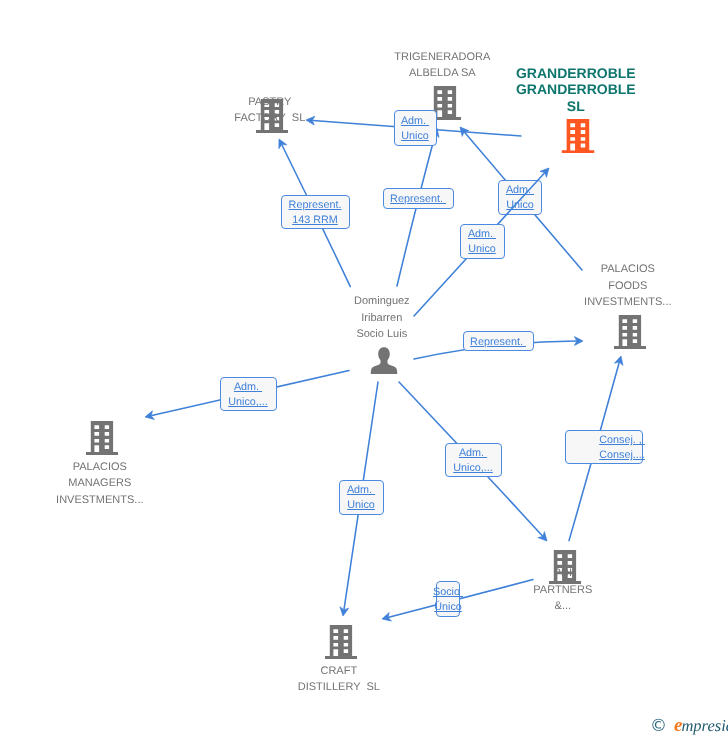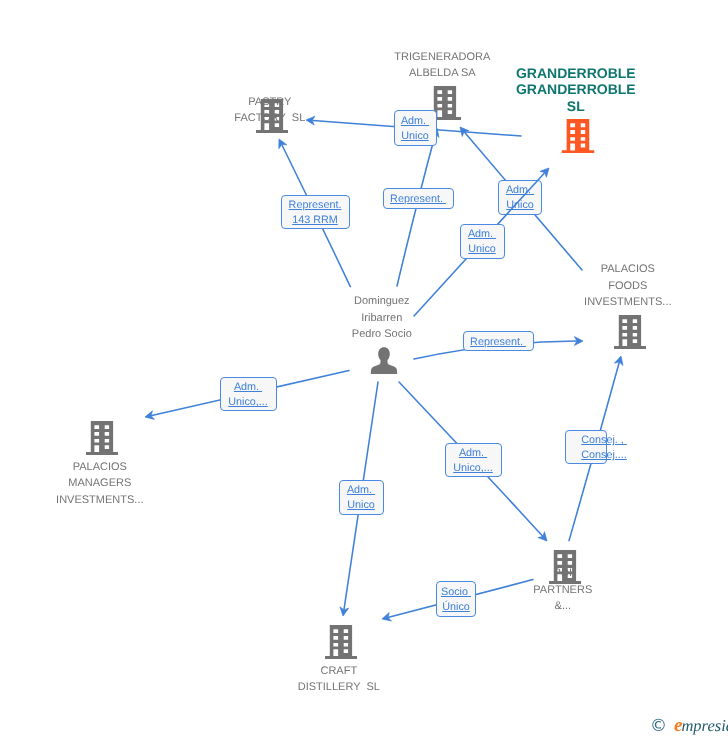--- a/index.html
+++ b/index.html
@@ -57,21 +57,21 @@
       <div class="node">
         <div class="node-icon" style="left: 614px; top: 315px;"><svg viewBox="0 0 32 34" width="32" height="34">
             <path fill="#737373" d="M4.8 0 H27.1 V30.9 H32 V34 H0 V30.9 H4.8 Z M8.4 4.2 H13.1 V8.1 H8.4 Z M18.7 4.2 H23.1 V8.1 H18.7 Z M8.4 10.9 H13.1 V14.8 H8.4 Z M18.7 10.9 H23.1 V14.8 H18.7 Z M8.4 18.1 H13.1 V21.4 H8.4 Z M18.7 18.1 H23.1 V21.4 H18.7 Z M8.4 24.2 H13.1 V31.0 H8.4 Z M18.7 24.2 H23.1 V28.1 H18.7 Z" fill-rule="evenodd"></path>
           </svg></div>
         <div class="node-label" style="left: 627.8px; top: 261px;"><div>PALACIOS</div><div>FOODS</div><div>INVESTMENTS...</div></div>
       </div>
       <div class="node">
         <div class="node-icon" style="left: 370px; top: 347px;"><svg viewBox="0 0 28 28" width="28" height="28">
             <path fill="#737373" d="M14 0.3 C10.6 0.3 8.2 3.0 8.2 7.0 C8.2 11.0 10.6 14.6 14 14.6 C17.4 14.6 19.8 11.0 19.8 7.0 C19.8 3.0 17.4 0.3 14 0.3 Z M10.6 12.6 L10.4 16.0 C10.3 17.2 8.7 17.9 6.6 18.6 C3.7 19.5 1.7 20.6 1.2 22.4 C0.85 23.6 0.8 25.0 0.8 26.2 L0.8 27.0 L27.2 27.0 L27.2 26.2 C27.2 25.0 27.15 23.6 26.8 22.4 C26.3 20.6 24.3 19.5 21.4 18.6 C19.3 17.9 17.7 17.2 17.6 16.0 L17.4 12.6 Z"></path>
           </svg></div>
-        <div class="node-label" style="left: 381.8px; top: 293px;"><div>Dominguez</div><div>Iribarren</div><div>Pedro Socio</div></div>
+        <div class="node-label" style="left: 381.8px; top: 293px;"><div>Dominguez</div><div>Iribarren</div><div>Socio Luis</div></div>
       </div>
       <div class="node">
         <div class="node-icon" style="left: 86px; top: 421px;"><svg viewBox="0 0 32 34" width="32" height="34">
             <path fill="#737373" d="M4.8 0 H27.1 V30.9 H32 V34 H0 V30.9 H4.8 Z M8.4 4.2 H13.1 V8.1 H8.4 Z M18.7 4.2 H23.1 V8.1 H18.7 Z M8.4 10.9 H13.1 V14.8 H8.4 Z M18.7 10.9 H23.1 V14.8 H18.7 Z M8.4 18.1 H13.1 V21.4 H8.4 Z M18.7 18.1 H23.1 V21.4 H18.7 Z M8.4 24.2 H13.1 V31.0 H8.4 Z M18.7 24.2 H23.1 V28.1 H18.7 Z" fill-rule="evenodd"></path>
           </svg></div>
         <div class="node-label" style="left: 99.8px; top: 458.5px;"><div>PALACIOS</div><div>MANAGERS</div><div>INVESTMENTS...</div></div>
       </div>
       <div class="node">
         <div class="node-icon" style="left: 549px; top: 550px;"><svg viewBox="0 0 32 34" width="32" height="34">
             <path fill="#737373" d="M4.8 0 H27.1 V30.9 H32 V34 H0 V30.9 H4.8 Z M8.4 4.2 H13.1 V8.1 H8.4 Z M18.7 4.2 H23.1 V8.1 H18.7 Z M8.4 10.9 H13.1 V14.8 H8.4 Z M18.7 10.9 H23.1 V14.8 H18.7 Z M8.4 18.1 H13.1 V21.4 H8.4 Z M18.7 18.1 H23.1 V21.4 H18.7 Z M8.4 24.2 H13.1 V31.0 H8.4 Z M18.7 24.2 H23.1 V28.1 H18.7 Z" fill-rule="evenodd"></path>
@@ -141,34 +141,34 @@
           <path d="M547.00,541.00 L537.95,537.62 L542.82,536.43 L544.45,531.68 Z" fill="#3f80d8" stroke="#3f80d8" stroke-width="0.7" stroke-linejoin="round"></path>
         </svg>
       </div>
       <div class="edge-label" style="left: 444.5px; top: 443px; width: 57px; height: 34px; z-index: 15;"><span>Adm. </span><span>Unico,...</span></div>
       <div class="edge-group" style="z-index: 16;">
         <svg class="edge-svg" viewBox="0 0 728 740">
           <path d="M569.00,540.60 Q595.00,450.47 619.14,362.75" class="edge-line" stroke="#3f80d8" stroke-width="1.55" style="z-index: 16;"></path>
           <path d="M621.00,356.00 L622.96,365.46 L619.36,361.97 L614.48,363.13 Z" fill="#3f80d8" stroke="#3f80d8" stroke-width="0.7" stroke-linejoin="round"></path>
         </svg>
       </div>
-      <div class="edge-label" style="left: 565px; top: 430px; width: 42px; height: 34px; z-index: 17; padding-left: 36px;"><span>Consej. , </span><span>Consej....</span></div>
+      <div class="edge-label" style="left: 565px; top: 430px; width: 78px; height: 34px; z-index: 17; padding-left: 36px;"><span>Consej. , </span><span>Consej....</span></div>
       <div class="edge-group" style="z-index: 18;">
         <svg class="edge-svg" viewBox="0 0 728 740">
           <path d="M378.00,382.00 Q361.49,493.65 344.05,609.08" class="edge-line" stroke="#3f80d8" stroke-width="1.55" style="z-index: 18;"></path>
           <path d="M343.00,616.00 L339.94,606.84 L343.93,609.88 L348.64,608.15 Z" fill="#3f80d8" stroke="#3f80d8" stroke-width="0.7" stroke-linejoin="round"></path>
         </svg>
       </div>
       <div class="edge-label" style="left: 338.5px; top: 479.5px; width: 45px; height: 35px; z-index: 19;"><span>Adm. </span><span>Unico</span></div>
       <div class="edge-group" style="z-index: 20;">
         <svg class="edge-svg" viewBox="0 0 728 740">
           <path d="M533.00,579.60 Q461.34,598.14 388.77,617.22" class="edge-line" stroke="#3f80d8" stroke-width="1.55" style="z-index: 20;"></path>
           <path d="M382.00,619.00 L389.20,612.56 L387.99,617.42 L391.44,621.07 Z" fill="#3f80d8" stroke="#3f80d8" stroke-width="0.7" stroke-linejoin="round"></path>
         </svg>
       </div>
-      <div class="edge-label" style="left: 436px; top: 581px; width: 40px; height: 36px; z-index: 21;"><span>Socio </span><span>Único</span></div>
+      <div class="edge-label" style="left: 436px; top: 581px; width: 24px; height: 36px; z-index: 21;"><span>Socio </span><span>Único</span></div>
     </div>
   <div class="wm">
     <span class="wm-c">©</span>
     <span class="wm-e">e</span>
       <span class="wm-rest">mpresia</span>
   </div>
 </div>
 
 </body></html>

